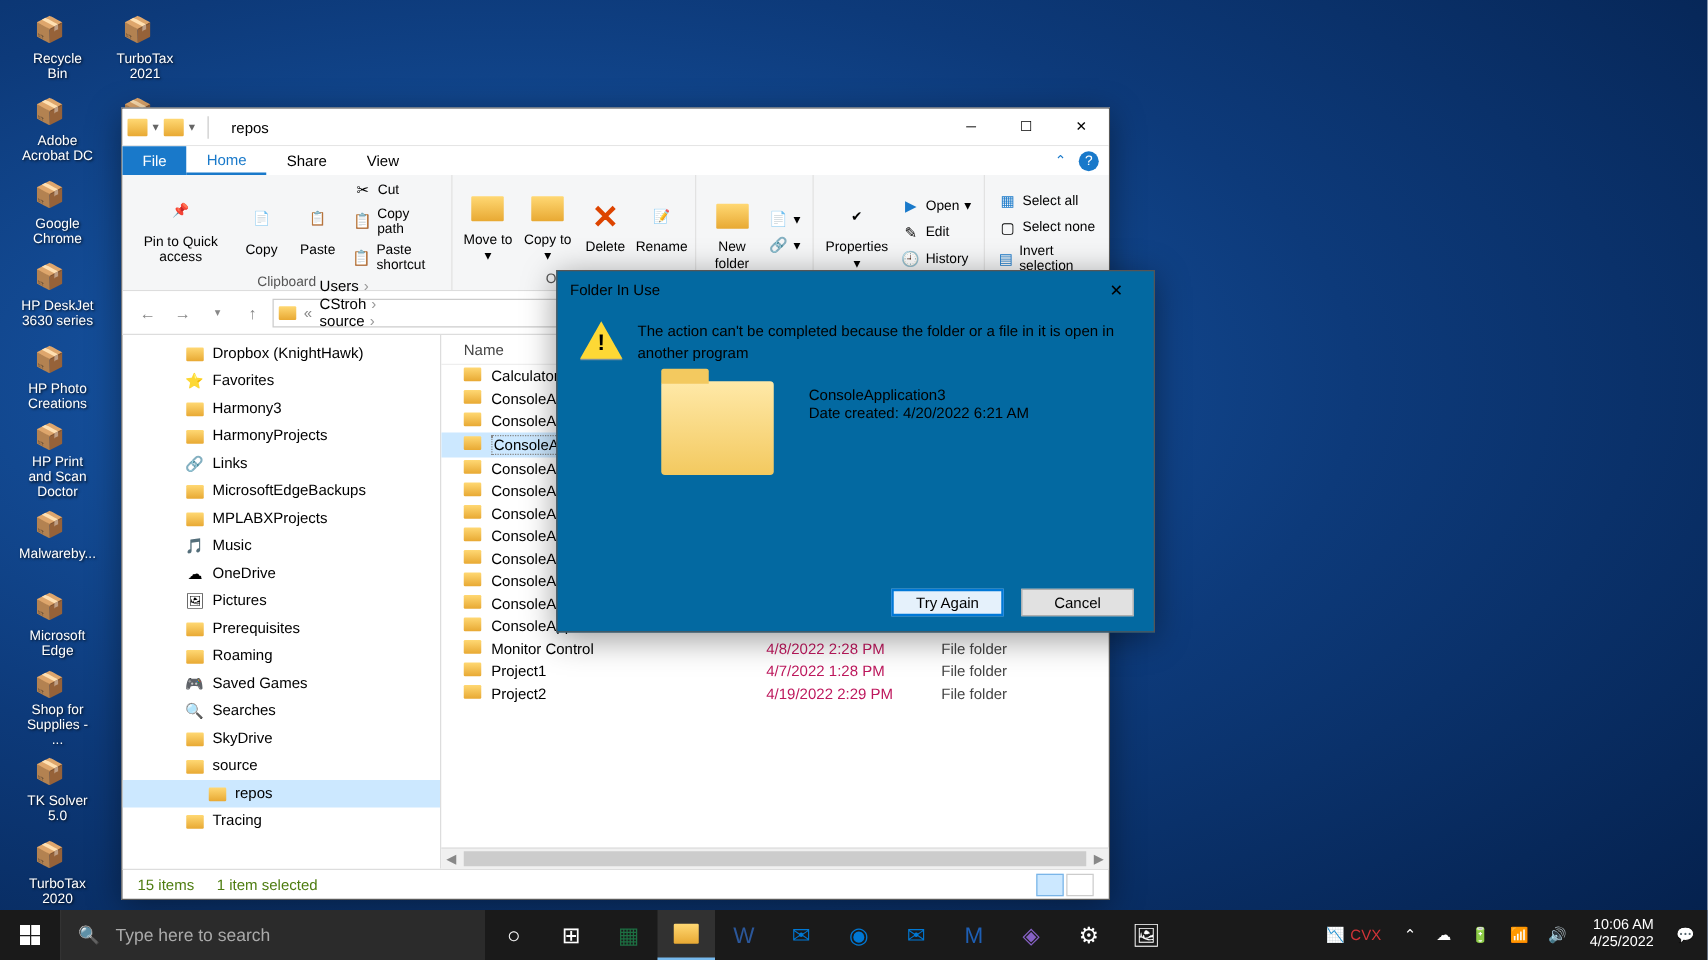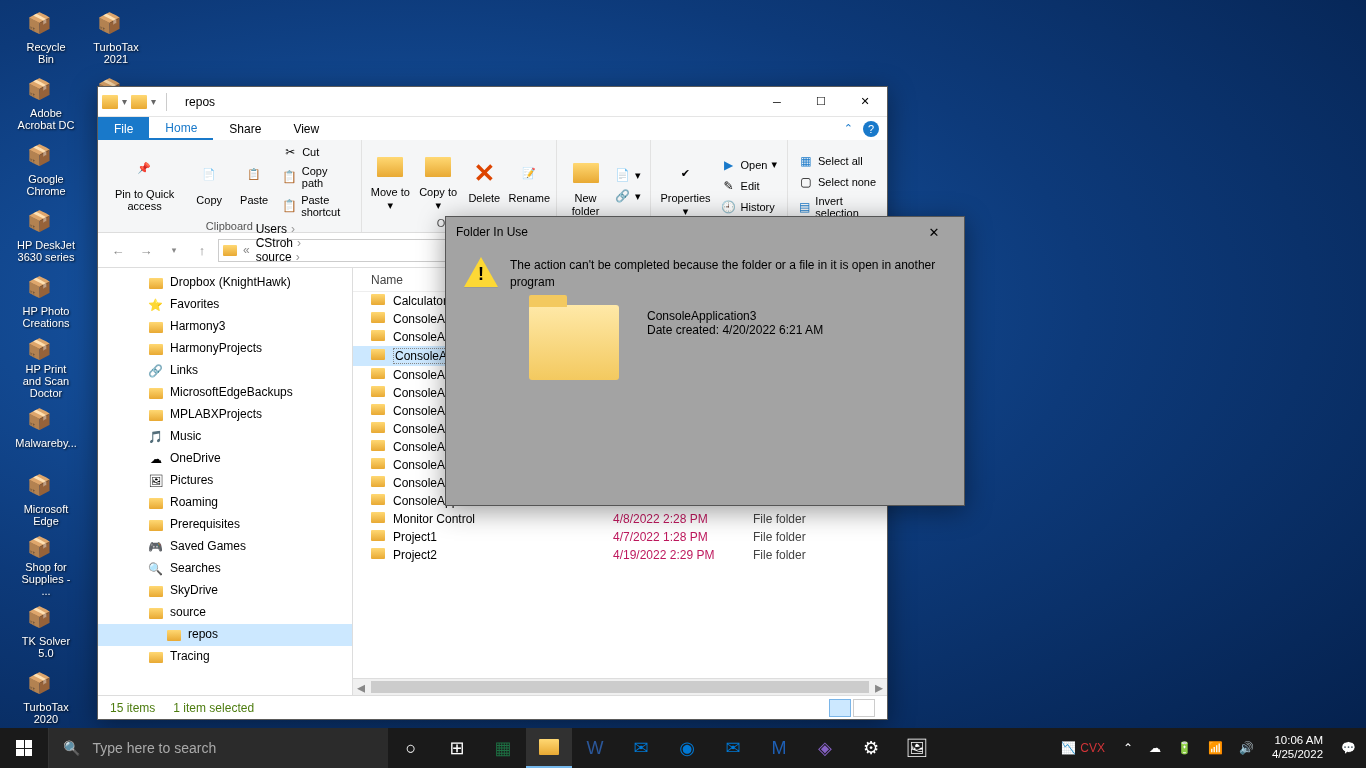--- a/index.html
+++ b/index.html
@@ -61,21 +61,21 @@
 .file-row .nm { width: 220px; }
 .file-row .date { width: 140px; color: #be185d; }
 .file-row .type { color: #444; }
 
 .scroll-bottom { height: 17px; background: #f0f0f0; border-top: 1px solid #ddd; display: flex; align-items: center; }
 .statusbar { height: 24px; border-top: 1px solid #ddd; display: flex; align-items: center; padding: 0 12px; font-size: 12px; color: #4d7c0f; gap: 18px; }
 .statusbar .view-btns { margin-left: auto; display: flex; gap: 2px; }
 .vb { width: 22px; height: 18px; border: 1px solid #ccc; }
 .vb.active { background: #cce8ff; border-color: #7ab5e8; }
 
-.dialog { position: absolute; top: 216px; left: 445px; width: 520px; height: 290px; background: #a3a3a3; border: 1px solid #555; box-shadow: 0 5px 25px rgba(0,0,0,0.4); display: flex; flex-direction: column; }
+.dialog { position: absolute; top: 216px; left: 445px; width: 479px; height: 290px; background: #0369a1; border: 1px solid #555; box-shadow: 0 5px 25px rgba(0,0,0,0.4); display: flex; flex-direction: column; }
 .dialog-title { height: 30px; display: flex; align-items: center; padding: 0 10px; font-size: 12px; }
 .dialog-title .close { margin-left: auto; width: 40px; height: 26px; display: flex; align-items: center; justify-content: center; cursor: pointer; font-size: 13px; }
 .dialog-body { flex: 1; padding: 10px 18px 0 18px; font-size: 12px; }
 .warn-row { display: flex; gap: 14px; align-items: flex-start; margin-bottom: 14px; }
 .warn-icon { width: 32px; height: 30px; position: relative; }
 .warn-triangle { width: 0; height: 0; border-left: 17px solid transparent; border-right: 17px solid transparent; border-bottom: 30px solid #fdd835; position: relative; filter: drop-shadow(0 1px 0 #999); }
 .warn-bang { position: absolute; top: 7px; left: 0; width: 34px; text-align: center; font-weight: 900; font-size: 18px; color: #000; }
 .folder-big { width: 90px; height: 75px; background: linear-gradient(#ffe9a8, #f3c95f); border-radius: 3px; margin-left: 65px; position: relative; }
 .folder-big::before { content: ''; position: absolute; top: -10px; left: 0; width: 38px; height: 12px; background: #f3c95f; border-radius: 2px 2px 0 0; }
 .dialog-info { display: flex; gap: 28px; margin-top: 8px; }
@@ -405,27 +405,27 @@
           <span>OneDrive</span>
         </div>
         <div class="nav-item" style="">
           <span class="ico">🖼</span>
           <span>Pictures</span>
         </div>
         <div class="nav-item" style="">
           <span class="ico">
             <span class="folder-sm"></span>
           </span>
+          <span>Prerequisites</span>
+        </div>
+        <div class="nav-item" style="">
+          <span class="ico">
+            <span class="folder-sm"></span>
+          </span>
           <span>Roaming</span>
-        </div>
-        <div class="nav-item" style="">
-          <span class="ico">
-            <span class="folder-sm"></span>
-          </span>
-          <span>Prerequisites</span>
         </div>
         <div class="nav-item" style="">
           <span class="ico">🎮</span>
           <span>Saved Games</span>
         </div>
         <div class="nav-item" style="">
           <span class="ico">🔍</span>
           <span>Searches</span>
         </div>
         <div class="nav-item" style="">
@@ -580,20 +580,24 @@
       </div>
       <div style="line-height:1.4">The action can't be completed because the folder or a file in it is open in another program</div>
     </div>
     <div class="dialog-info">
       <div class="folder-big"></div>
       <div style="padding-top:4px">
         <div>ConsoleApplication3</div>
         <div>Date created: 4/20/2022 6:21 AM</div>
       </div>
     </div>
+  </div>
+  <div class="dialog-btns">
+    <button class="dbtn primary">Try Again</button>
+    <button class="dbtn">Cancel</button>
   </div>
 </div>
 
 <div class="taskbar">
   <div class="start-btn">
       <div class="win-logo">
         <div></div>
         <div></div>
         <div></div>
         <div></div>

